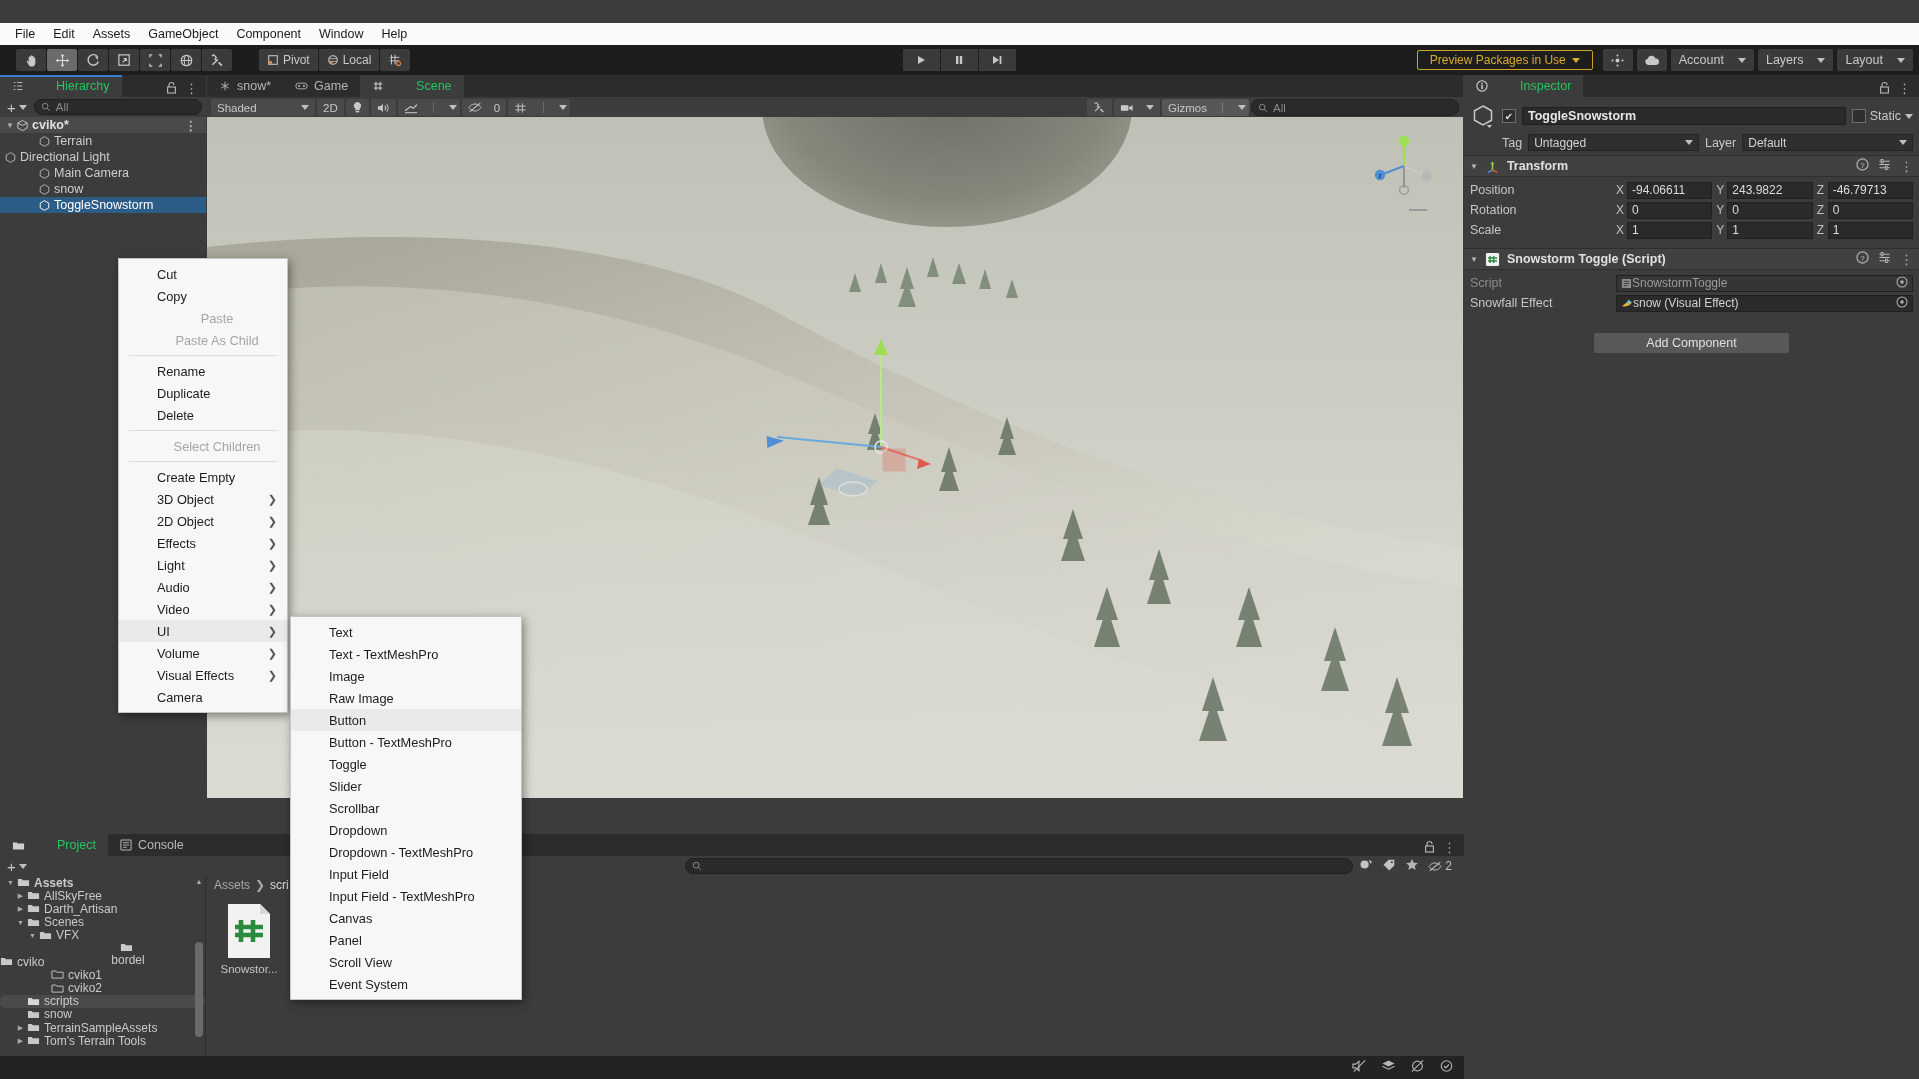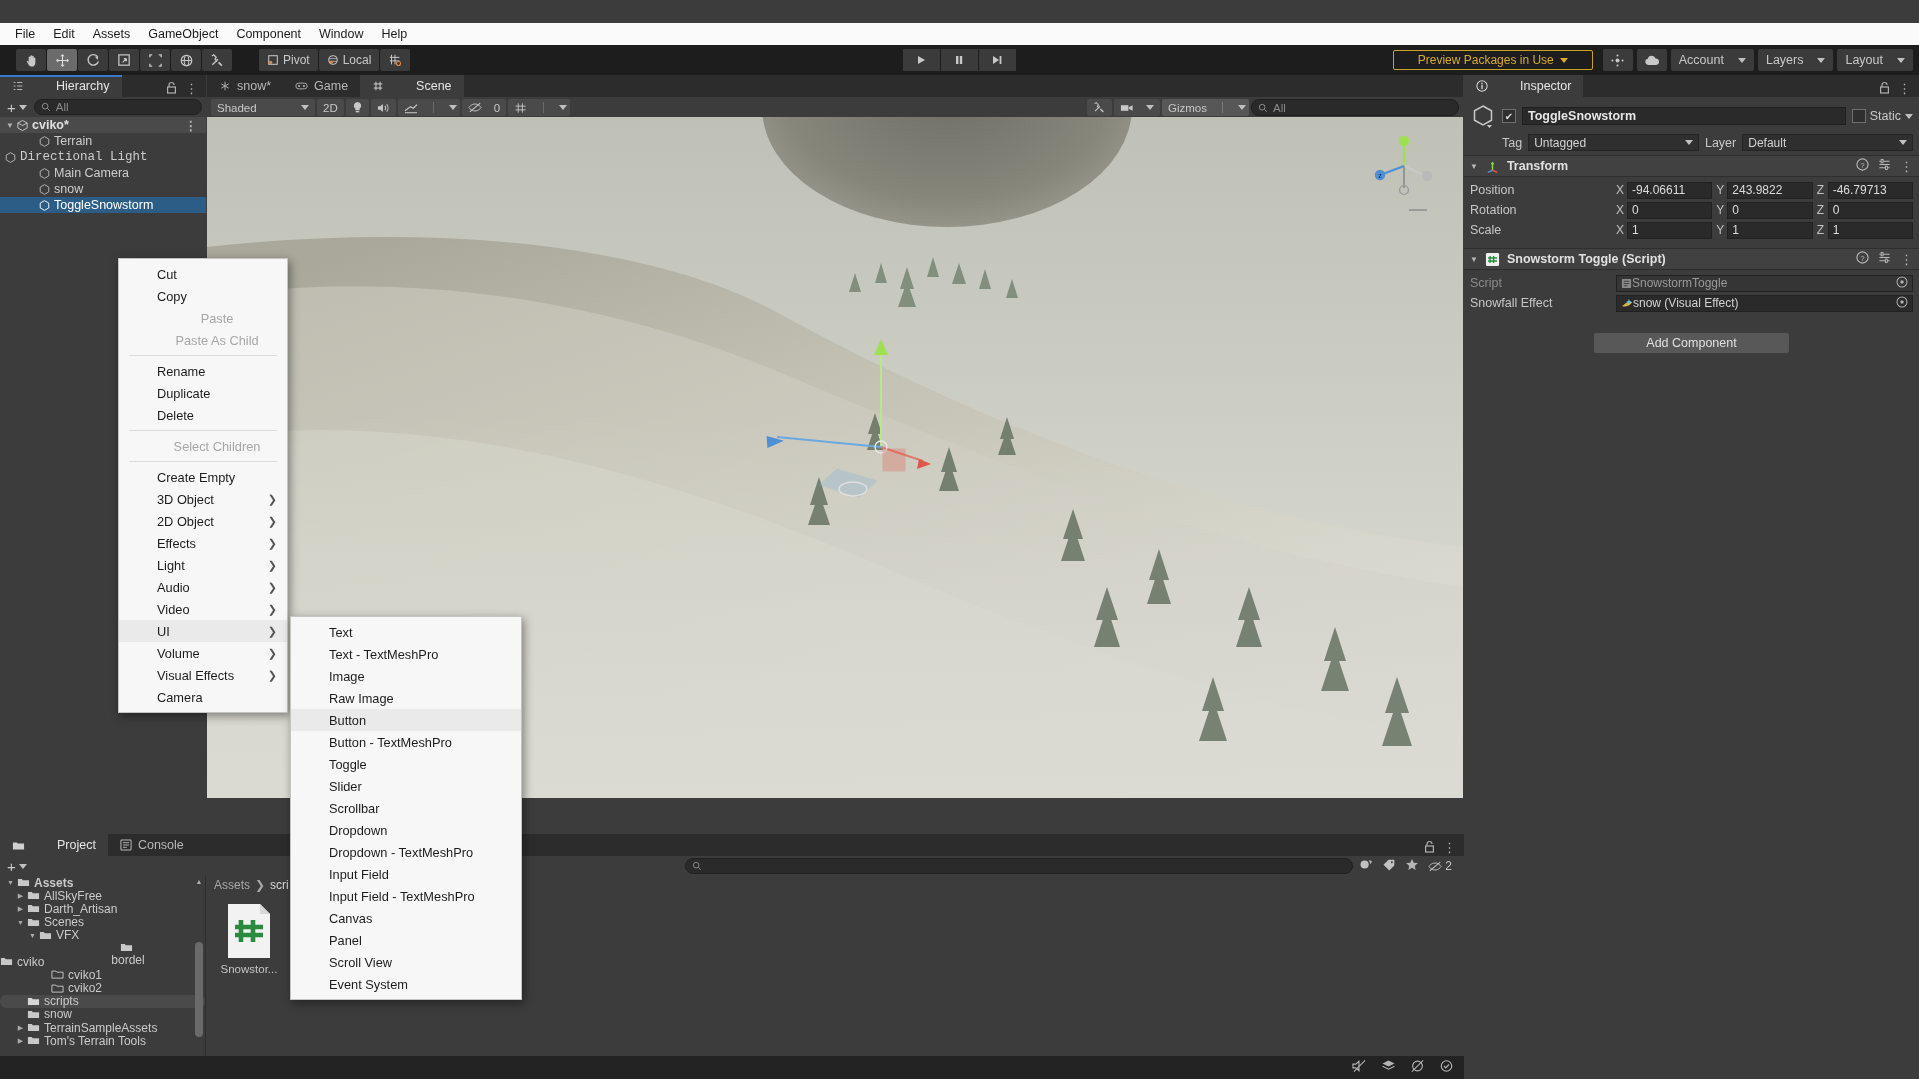--- a/index.html
+++ b/index.html
@@ -60,41 +60,41 @@
   .playgroup {
     position:absolute; left:50%; transform:translateX(-50%);
     display:flex; align-items:center;
   }
   .playbtn { width:37px; height:22px; background:#3b3b3b; display:flex;
              align-items:center; justify-content:center; margin-right:1px; }
 
   .rightgroup { margin-left:auto; display:flex; align-items:center; margin-right:6px; }
   .preview-badge {
     height:20px; border:1px solid #c9a227; color:#d8ac2c;
-    display:flex; align-items:center; padding:0 24px; font-size:12px;
+    display:flex; align-items:center; padding:0 12px; font-size:12px;
     border-radius:2px; margin-right:6px; background:#1d1d1d; gap:6px;
   }
   .dropbtn {
     height:22px; background:#3b3b3b; display:flex; align-items:center;
     padding:0 8px; gap:14px; margin-left:4px; font-size:12.5px; color:#c8c8c8;
     border-radius:2px;
   }
   .iconbtn { width:30px; height:22px; background:#3b3b3b; display:flex;
              align-items:center; justify-content:center; margin-left:4px; border-radius:2px; }
   .caret { width:0;height:0;border-left:4px solid transparent;border-right:4px solid transparent;
            border-top:5px solid #c0c0c0; }
 
   
   .panel { position:absolute; background:#383838; }
   .tabstrip { height:22px; background:#2c2c2c; display:flex; align-items:flex-end; position:relative; }
   .tab {
     height:22px; padding:0 12px; display:flex; align-items:center; gap:6px;
     font-size:12.5px; color:#b6b6b6; background:#2c2c2c;
   }
-  .tab.active { background:#3c3c3c; color:#e5e5e5;gap:32px; }
+  .tab.active { background:#3c3c3c; color:#22c55e;gap:32px; }
   .tab.blue-top { box-shadow: inset 0 2px 0 0 #3a79d0; }
   .tabicons { margin-left:auto; display:flex; align-items:center; gap:8px; padding-right:8px; color:#b0b0b0; }
 
   
   #hierarchy { left:0; top:75px; width:206px; height:723px; background:#3c3c3c; }
   .h-toolbar { height:20px; background:#3c3c3c; display:flex; align-items:center; padding:0 4px; gap:4px; }
   .plusbtn { display:flex; align-items:center; gap:3px; color:#c8c8c8; font-size:15px; padding:0 3px; }
   .searchfield {
     flex:1; height:16px; background:#2a2a2a; border-radius:8px; display:flex;
     align-items:center; padding:0 6px; gap:5px; color:#8a8a8a; font-size:11.5px;
@@ -387,21 +387,21 @@
           </svg>
         <span>cviko*</span>
         <span class="dots">⋮</span>
       </div>
       <div class="h-row" style="padding-left:38px;">
         <svg class="cube-ico" viewBox="0 0 14 14">
             <path d="M7 1.8l4.6 2.6v5.2L7 12.2 2.4 9.6V4.4z" fill="none" stroke="#b9b9b9" stroke-width="1"></path>
           </svg>
         <span>Terrain</span>
       </div>
-      <div class="h-row" style="font-family:Liberation Mono, monospace;">
+      <div class="h-row" style="">
         <svg class="cube-ico" viewBox="0 0 14 14">
             <path d="M7 1.8l4.6 2.6v5.2L7 12.2 2.4 9.6V4.4z" fill="none" stroke="#b9b9b9" stroke-width="1"></path>
           </svg>
         <span>Directional Light</span>
       </div>
       <div class="h-row" style="padding-left:38px;">
         <svg class="cube-ico" viewBox="0 0 14 14">
             <path d="M7 1.8l4.6 2.6v5.2L7 12.2 2.4 9.6V4.4z" fill="none" stroke="#b9b9b9" stroke-width="1"></path>
           </svg>
         <span>Main Camera</span>

